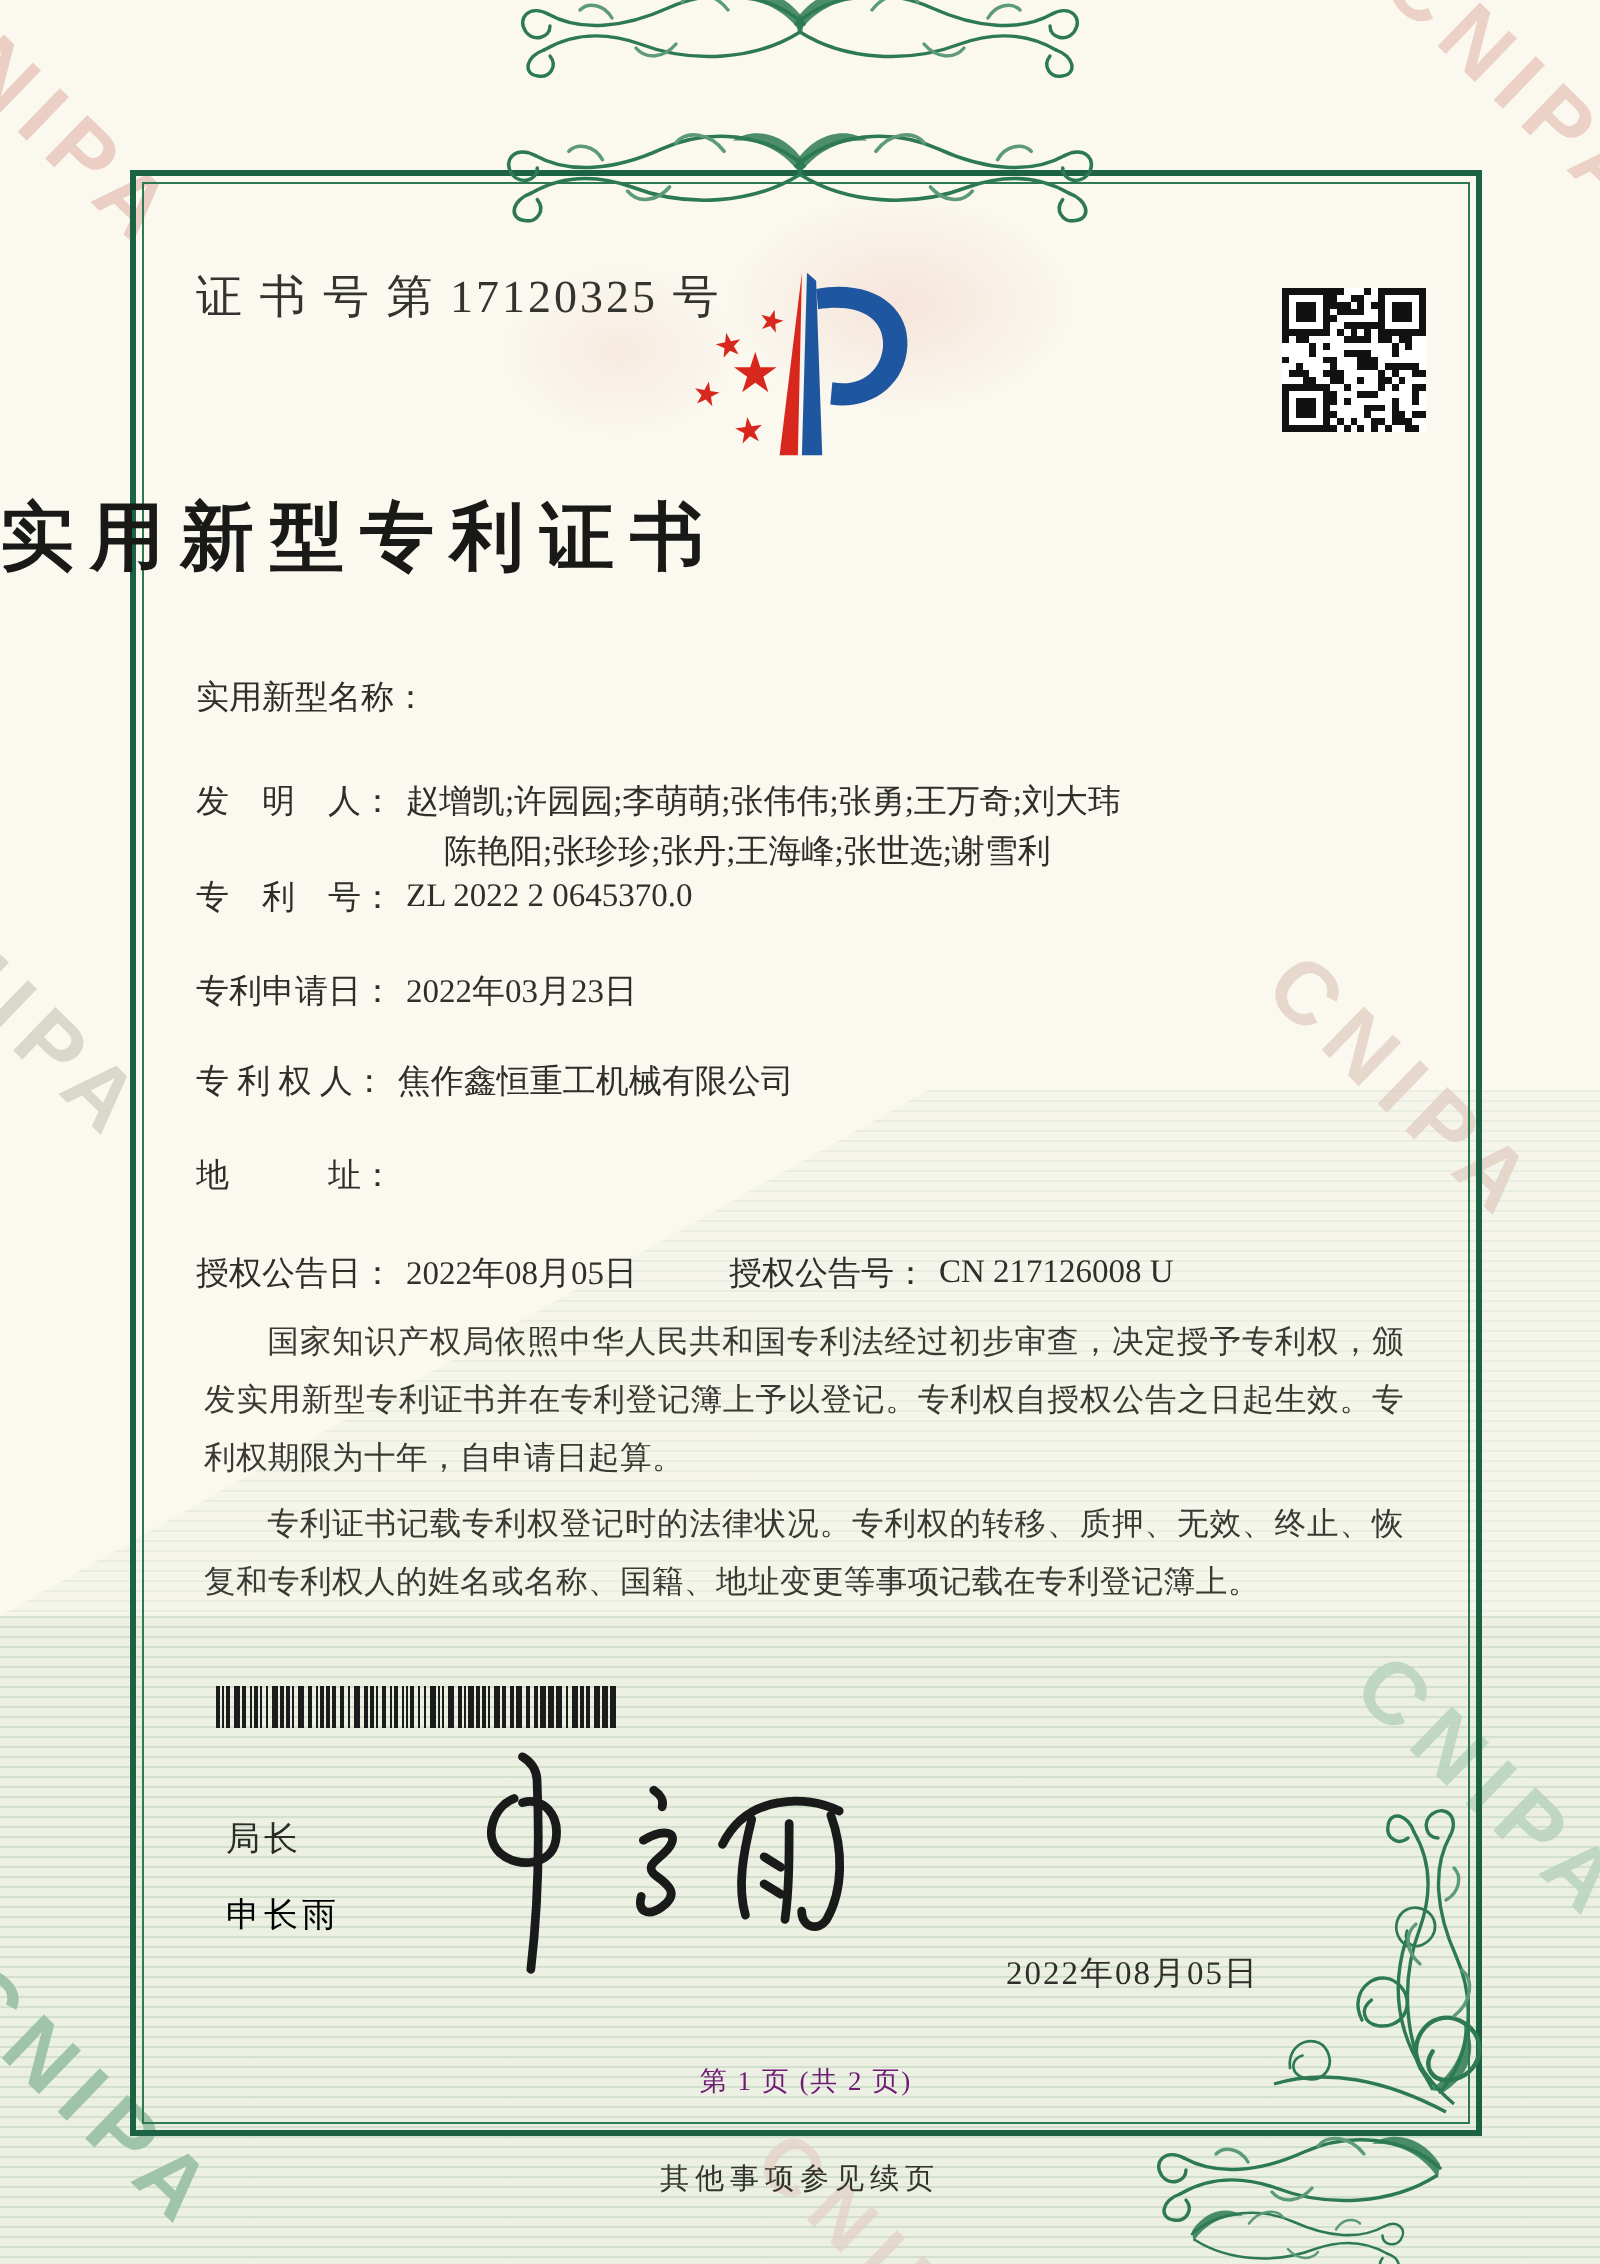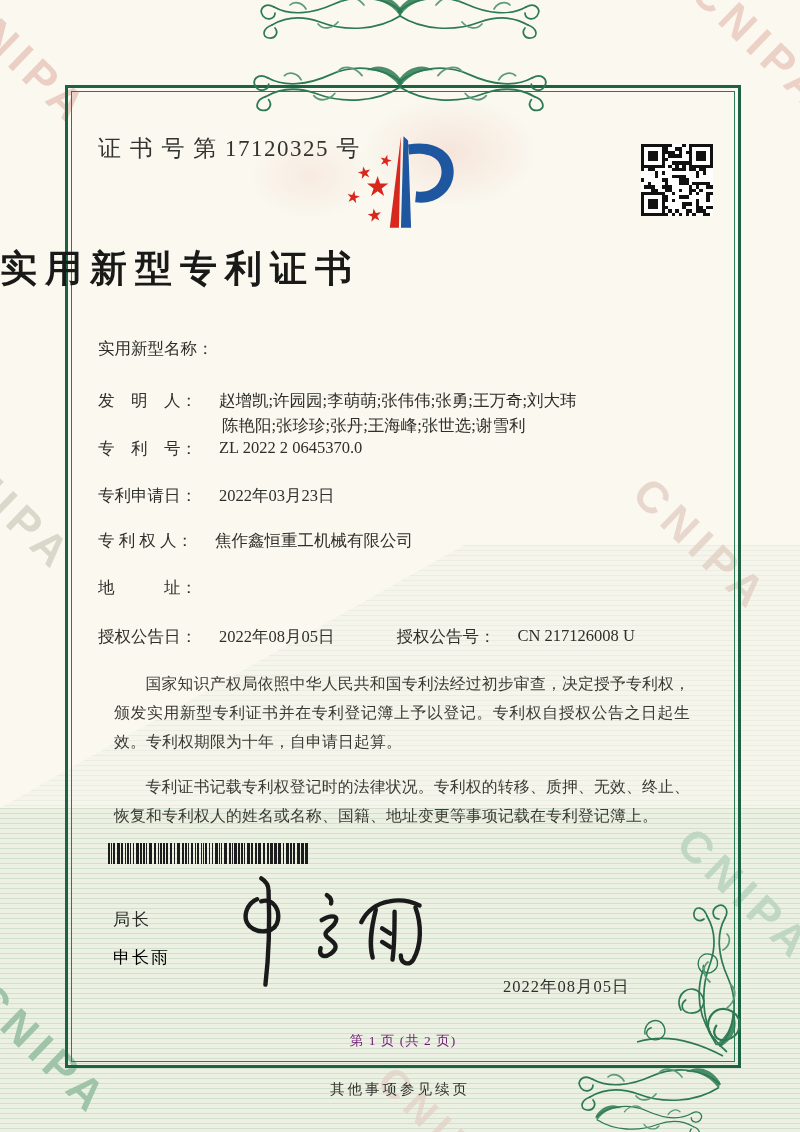--- a/index.html
+++ b/index.html
@@ -51,31 +51,31 @@
   .ornaments{position:absolute;left:0;top:0;width:800px;height:1132px;pointer-events:none;}
   
   .cert-no{position:absolute;left:98px;top:133px;font-size:23px;letter-spacing:1.5px;color:#333330;}
   .logo{position:absolute;left:333px;top:126px;width:142px;height:112px;}
   .qr{position:absolute;left:641px;top:144px;width:72px;height:72px;background:#fff;}
   .title{
     position:absolute;left:0;top:244px;width:100%;text-align:left;
     font-size:37px;font-weight:700;letter-spacing:8px;color:#191917;
   }
   .fields{position:absolute;left:98px;top:0;width:610px;font-size:16.5px;color:#2e2e2a;}
-  .row{position:absolute;left:0;display:flex;white-space:nowrap;gap:16px;}
+  .row{position:absolute;left:0;display:flex;white-space:nowrap;}
   .row .lab{flex:none;}
   .row .val{margin-left:6px;}
   .r0{top:338px}.r1{top:390px}.r1b{top:415px;padding-left:118px}
   .r2{top:438px}.r3{top:485px}.r4{top:530px}.r5{top:577px}.r6{top:626px}
   .r6 .lab2{margin-left:46px;}
   .paras{
     position:absolute;left:98px;top:653px;width:608px;
     font-size:15.8px;line-height:29px;color:#3a3a33;text-align:justify;
   }
-  .paras p{margin:16px;text-indent:2em;letter-spacing:.2px;}
+  .paras p{margin:4px;text-indent:2em;letter-spacing:.2px;}
   .barcode{position:absolute;left:108px;top:843px;width:200px;height:21px;}
   .director-label{position:absolute;left:113px;top:908px;font:500 17px "Liberation Sans","DejaVu Sans",sans-serif;color:#2b2b27;letter-spacing:2px;}
   .director-name{position:absolute;left:113px;top:946px;font:500 17px "Liberation Sans","DejaVu Sans",sans-serif;color:#000000;letter-spacing:2px;}
   .signature{position:absolute;left:225px;top:868px;width:210px;height:125px;}
   .sign-date{position:absolute;left:503px;top:976px;font-size:16.5px;letter-spacing:1px;color:#2e2e2a;}
   .page-info{position:absolute;left:65px;top:1032px;width:676px;text-align:center;font-size:13.5px;color:#701a75;letter-spacing:1px;}
   .footer-note{position:absolute;left:0;top:1080px;width:100%;text-align:center;font-size:14.5px;color:#33332e;letter-spacing:3px;}
 </style>
 </head>
 <body>

